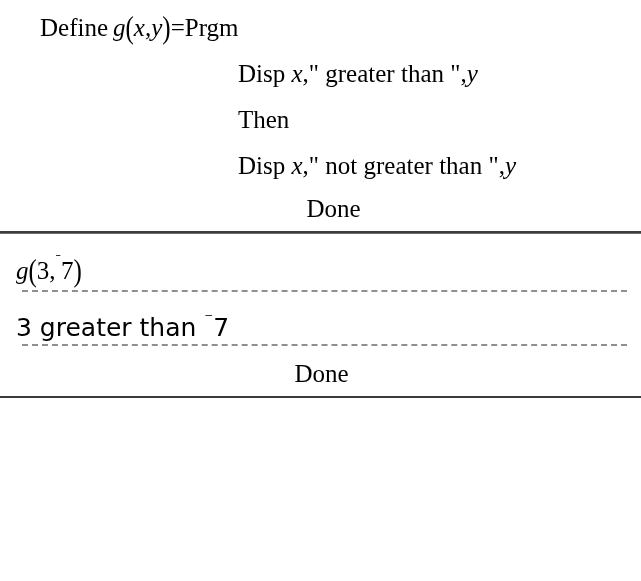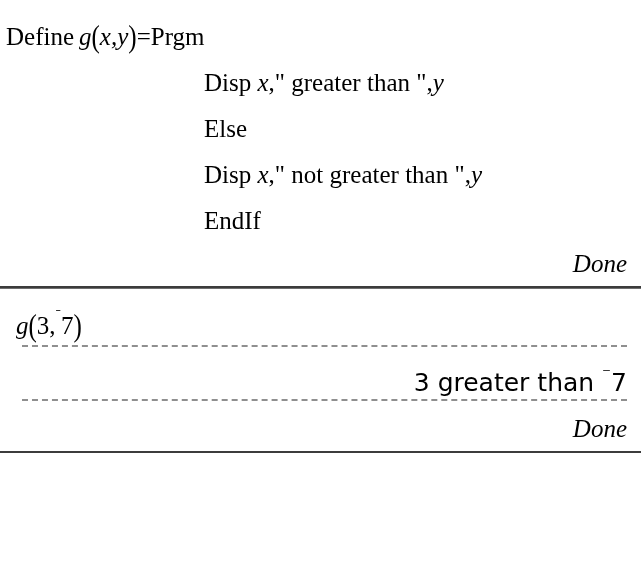--- a/index.html
+++ b/index.html
@@ -16,21 +16,22 @@
   }
   .page {
     position: relative;
     width: 641px;
     height: 581px;
     box-sizing: border-box;
   }
 
   
   .prgm-block {
-    padding: 14px 8px 0 6px;
+    padding: 5px 8px 0 6px;
+    margin-left: 34px;
   }
   .line {
     font-size: 25px;
     line-height: 46px;
     white-space: nowrap;
     height: 46px;
   }
   .indent {
     padding-left: 198px;
   }
@@ -42,23 +43,22 @@
     display: inline-block;
     transform: scaleY(1.25);
     transform-origin: center;
   }
   .kw {
     font-style: normal;
   }
 
   
   .done-row {
-    text-align: right;
+    text-align: center;
     font-size: 25px;
-    font-style: italic;
     line-height: 40px;
     padding-right: 6px;
     height: 40px;
   }
 
   .hrule {
     border: 0;
     border-top: 2px solid #3c3c3c;
     margin: 2px 0 0 0;
     width: 100%;
@@ -79,21 +79,20 @@
     line-height: 44px;
     height: 44px;
     white-space: nowrap;
   }
   .dashed {
     border: 0;
     border-top: 2px dashed #8f8f8f;
     margin: 8px 6px 8px 6px;
   }
   .output-row {
-    text-align: right;
     font-size: 25px;
     font-family: "DejaVu Sans", sans-serif;
     line-height: 36px;
     height: 36px;
     padding-right: 6px;
     white-space: nowrap;
   }
   .neg {
     vertical-align: 32%;
     font-size: 17px;
@@ -115,30 +114,27 @@
     <div class="line">
       <span class="kw">Define</span><span class="sp"></span><span class="mathvar">g</span><span class="paren">(</span><span class="mathvar">x</span><span class="mathvar">,</span><span class="mathvar">y</span><span class="paren">)</span><span class="kw">=</span><span class="kw">Prgm</span>
     </div>
 
 
     <div class="line indent">
       <span>Disp </span><span class="mathvar">x</span><span>," greater than ",</span><span class="mathvar">y</span>
     </div>
 
     <div class="line indent">
-      <span>Else</span>
+      <span>Then</span>
     </div>
 
     <div class="line indent">
       <span>Disp </span><span class="mathvar">x</span><span>," not greater than ",</span><span class="mathvar">y</span>
     </div>
 
-    <div class="line indent">
-      <span>EndIf</span>
-    </div>
 
 
     <div class="done-row">Done</div>
   </div>
 
   <hr class="hrule">
   <hr class="hrule-thin">
 
   <div class="call-block">
     <div class="call-line">

